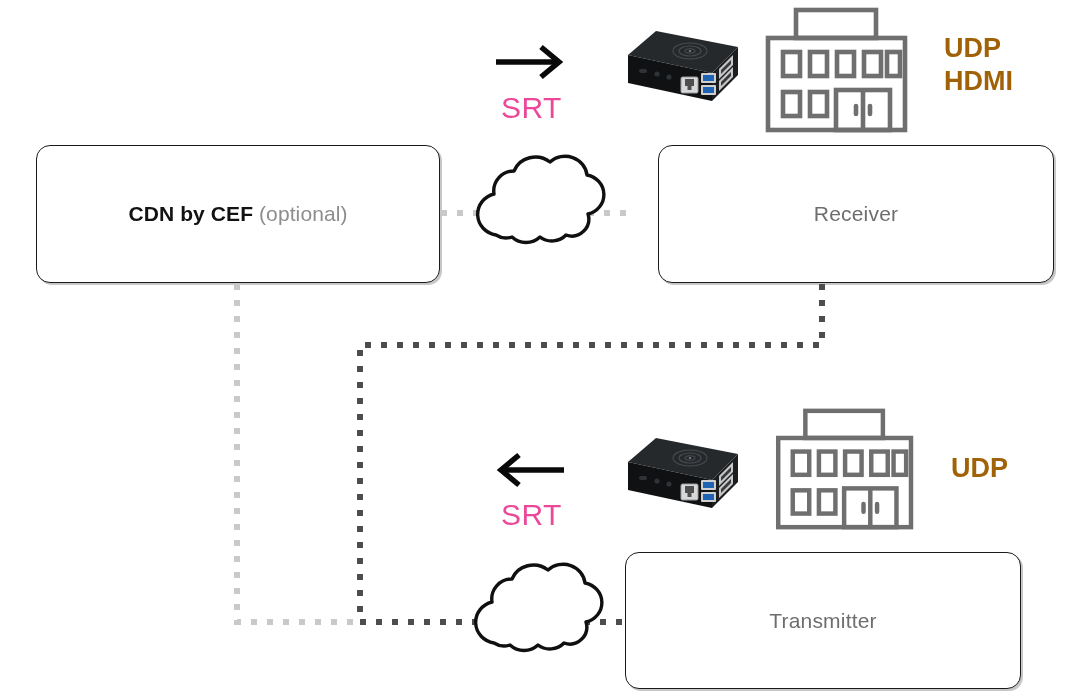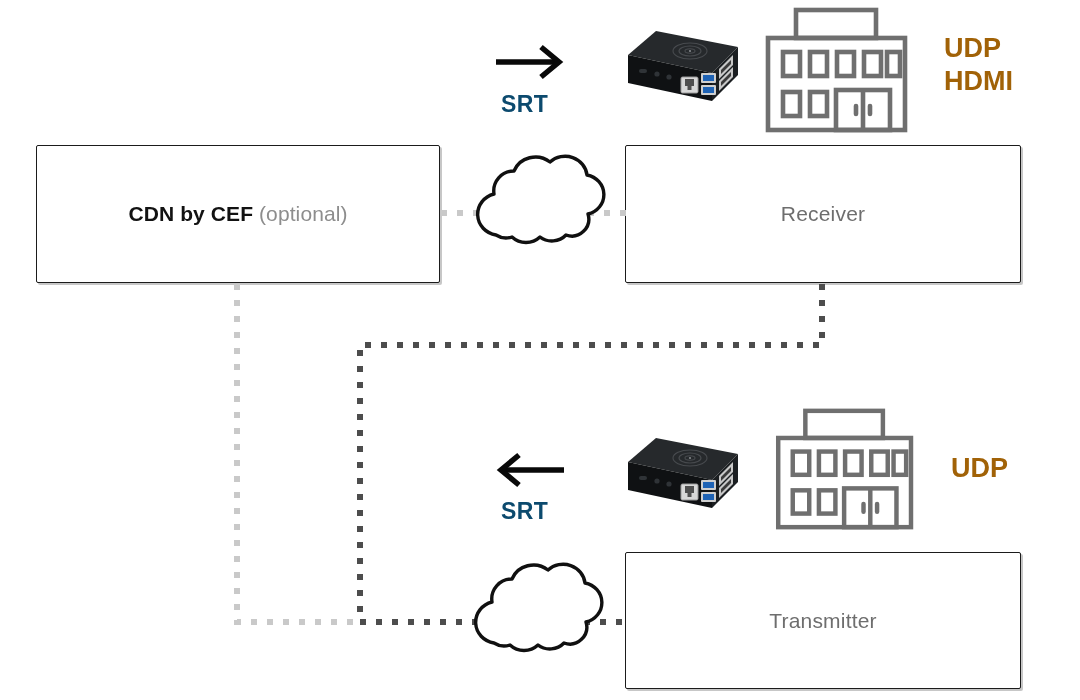--- a/index.html
+++ b/index.html
@@ -17,21 +17,21 @@
     height: 700px;
     background: #ffffff;
     overflow: hidden;
   }
 
   
   .node {
     position: absolute;
     box-sizing: border-box;
     border: 1.6px solid #1b1b1b;
-    border-radius: 2px;
+    border-radius: 14px;
     background: #ffffff;
     display: flex;
     align-items: center;
     justify-content: center;
     box-shadow: 2px 2px 0 rgba(0,0,0,0.22);
   }
   .node-label {
     font-size: 21px;
     color: #6e6e6e;
     letter-spacing: 0.2px;
@@ -54,23 +54,23 @@
   .big-label {
     position: absolute;
     font-size: 27px;
     font-weight: bold;
     color: #a16207;
     line-height: 1.22;
     white-space: pre-line;
   }
   .srt-label {
     position: absolute;
-    font-size: 23px;
-    font-weight: bold;
-    color: #0c4a6e;
+    font-size: 30px;
+    font-weight: normal;
+    color: #ec4899;
     letter-spacing: 0.4px;
   }
 
   
   .layer {
     position: absolute;
     left: 0;
     top: 0;
     width: 1080px;
     height: 700px;
@@ -108,21 +108,21 @@
 
     <line x1="568" y1="622" x2="626" y2="622" stroke="#4d4d4d" stroke-width="6" stroke-linecap="butt" stroke-dasharray="6 10"></line>
   </svg>
 
   <div class="node" style="left:36px; top:145px; width:404px; height:138px;">
     <div class="cdn-label">
       <span class="cdn-strong">CDN by CEF</span><span>&nbsp;</span><span class="cdn-optional">(optional)</span>
     </div>
   </div>
 
-  <div class="node" style="left:625px; top:145px; width:396px; height:138px;">
+  <div class="node" style="left:658px; top:145px; width:396px; height:138px;">
     <span class="node-label">Receiver</span>
   </div>
 
   <div class="node" style="left:625px; top:552px; width:396px; height:137px;align-items:center;">
     <span class="node-label">Transmitter</span>
   </div>
 
   <svg class="layer clouds" viewBox="0 0 1080 700" width="1080" height="700">
     <g transform="translate(533,213)">
       <path d="M -37,22

